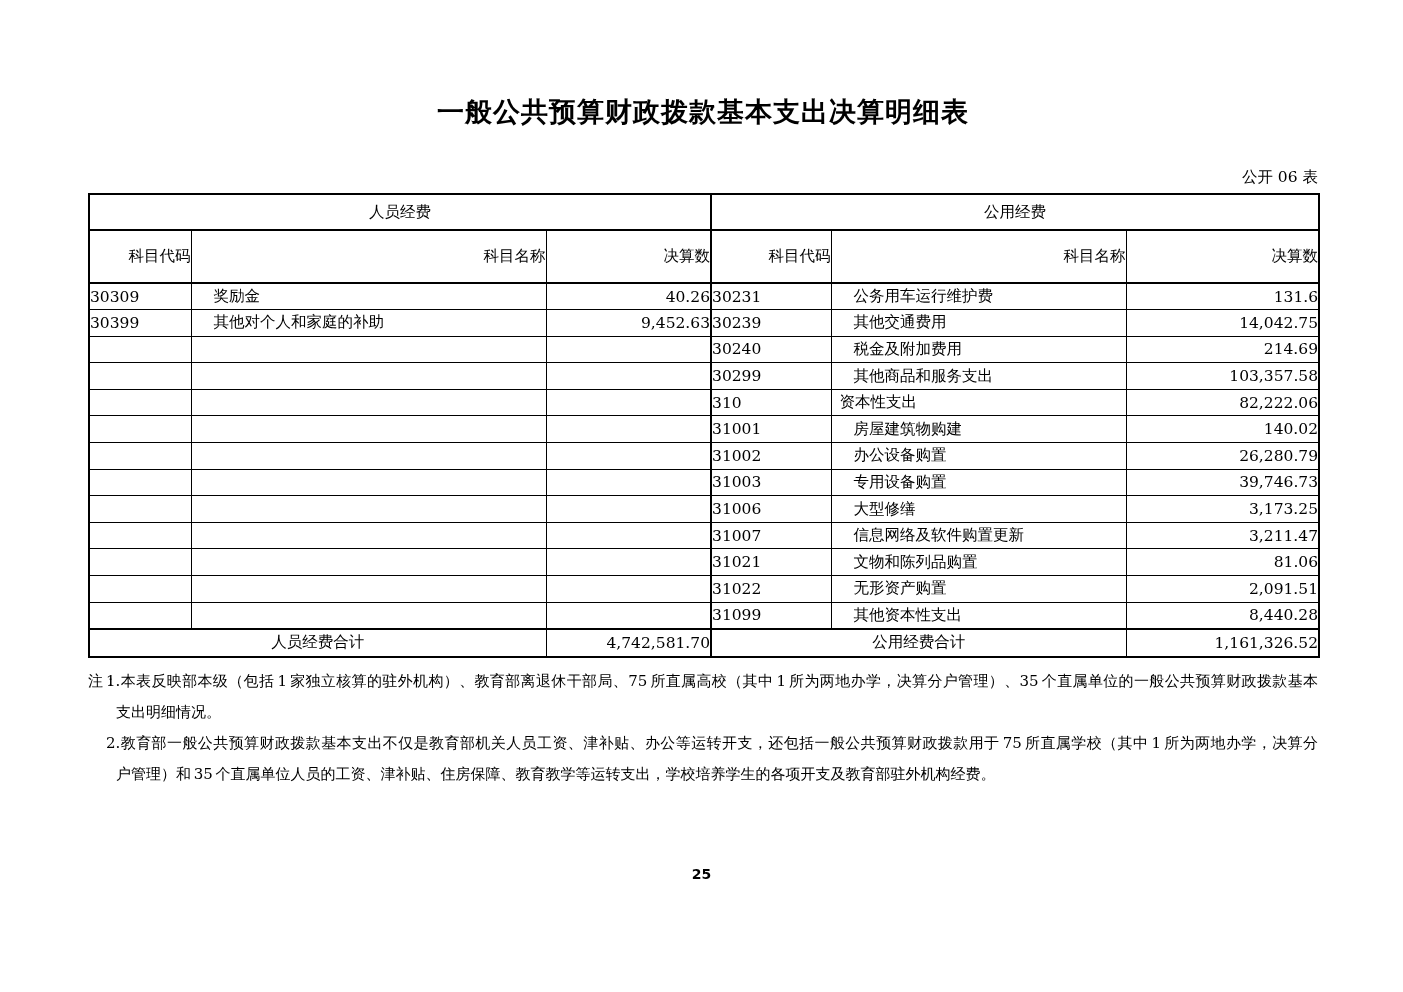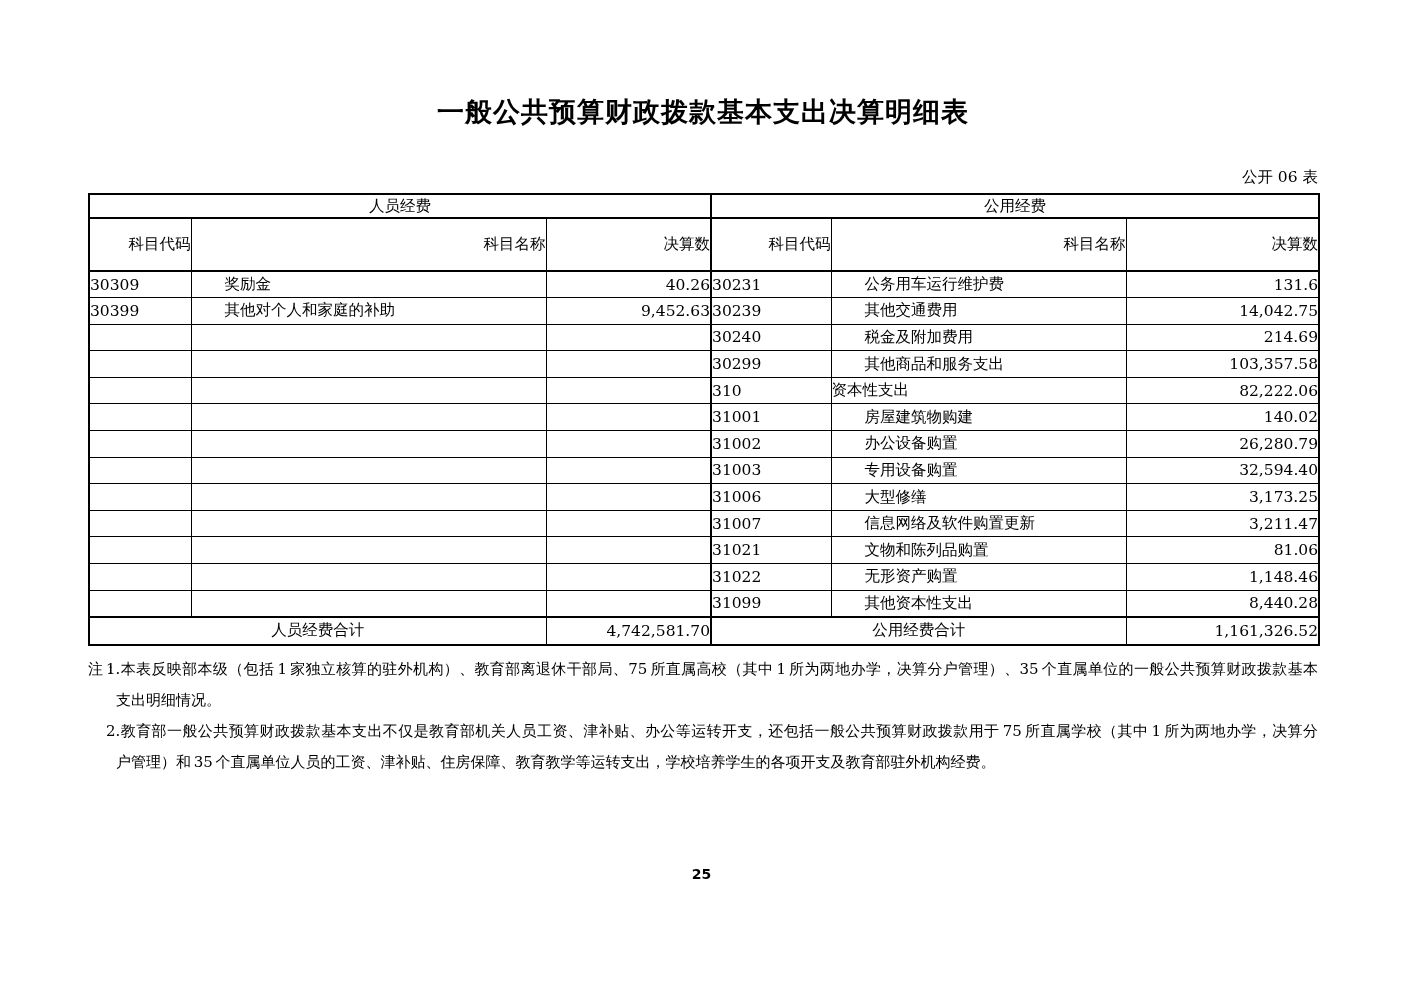--- a/index.html
+++ b/index.html
@@ -24,28 +24,28 @@
     border-collapse:collapse; table-layout:fixed;
     width:1230px; margin-top:5px;
     border:2px solid #000;
   }
   table.budget th, table.budget td {
     border:1px solid #000; padding:0;
     font-size:15.5px; font-weight:normal; vertical-align:middle;
     overflow:hidden; white-space:nowrap;
   }
   .divider { border-right:2px solid #000 !important; }
-  tr.group-row th { height:24px; text-align:center; border-bottom:2px solid #000; }
+  tr.group-row th { height:36px; text-align:center; border-bottom:2px solid #000; }
   tr.col-row  th { height:53px; text-align:right; border-bottom:2px solid #000; }
   tr.data-row    { height:26.6px; }
   tr.total-row td{ height:28px; border-top:2px solid #000; }
 
   td.code  { padding-left:7px; }
-  td.name.lvl-sub    { padding-left:33px; }
-  td.name.lvl-parent { padding-left:0; }
+  td.name.lvl-sub    { padding-left:22px; }
+  td.name.lvl-parent { padding-left:8px; }
   td.value { text-align:right; padding-right:10px;margin-left:22px; }
   td.value.flush { padding-right:0; }
   .bold    { font-weight:bold; }
   td.tlabel{ text-align:center; }
 
   .notes { margin-top:8px; position:relative; font-size:15px; word-spacing:-2px; }
   .note-prefix { position:absolute; left:0; top:0; line-height:31px; }
   .note-item { margin-left:18px; }
   .note-line { line-height:31px; }
   .note-line + .note-line { margin-left:10px; }
@@ -146,21 +146,21 @@
           <td class="code">31002</td>
           <td class="name lvl-sub">办公设备购置</td>
           <td class="value">26,280.79</td>
         </tr>
         <tr class="data-row">
           <td class="code"></td>
           <td class="name lvl-sub"></td>
           <td class="value divider"></td>
           <td class="code">31003</td>
           <td class="name lvl-sub">专用设备购置</td>
-          <td class="value">32,594.40</td>
+          <td class="value">39,746.73</td>
         </tr>
         <tr class="data-row">
           <td class="code"></td>
           <td class="name lvl-sub"></td>
           <td class="value divider"></td>
           <td class="code">31006</td>
           <td class="name lvl-sub">大型修缮</td>
           <td class="value">3,173.25</td>
         </tr>
         <tr class="data-row">
@@ -178,21 +178,21 @@
           <td class="code">31021</td>
           <td class="name lvl-sub">文物和陈列品购置</td>
           <td class="value">81.06</td>
         </tr>
         <tr class="data-row">
           <td class="code"></td>
           <td class="name lvl-sub"></td>
           <td class="value divider"></td>
           <td class="code">31022</td>
           <td class="name lvl-sub">无形资产购置</td>
-          <td class="value">1,148.46</td>
+          <td class="value">2,091.51</td>
         </tr>
         <tr class="data-row">
           <td class="code"></td>
           <td class="name lvl-sub"></td>
           <td class="value divider"></td>
           <td class="code">31099</td>
           <td class="name lvl-sub">其他资本性支出</td>
           <td class="value">8,440.28</td>
         </tr>
       </tbody>

